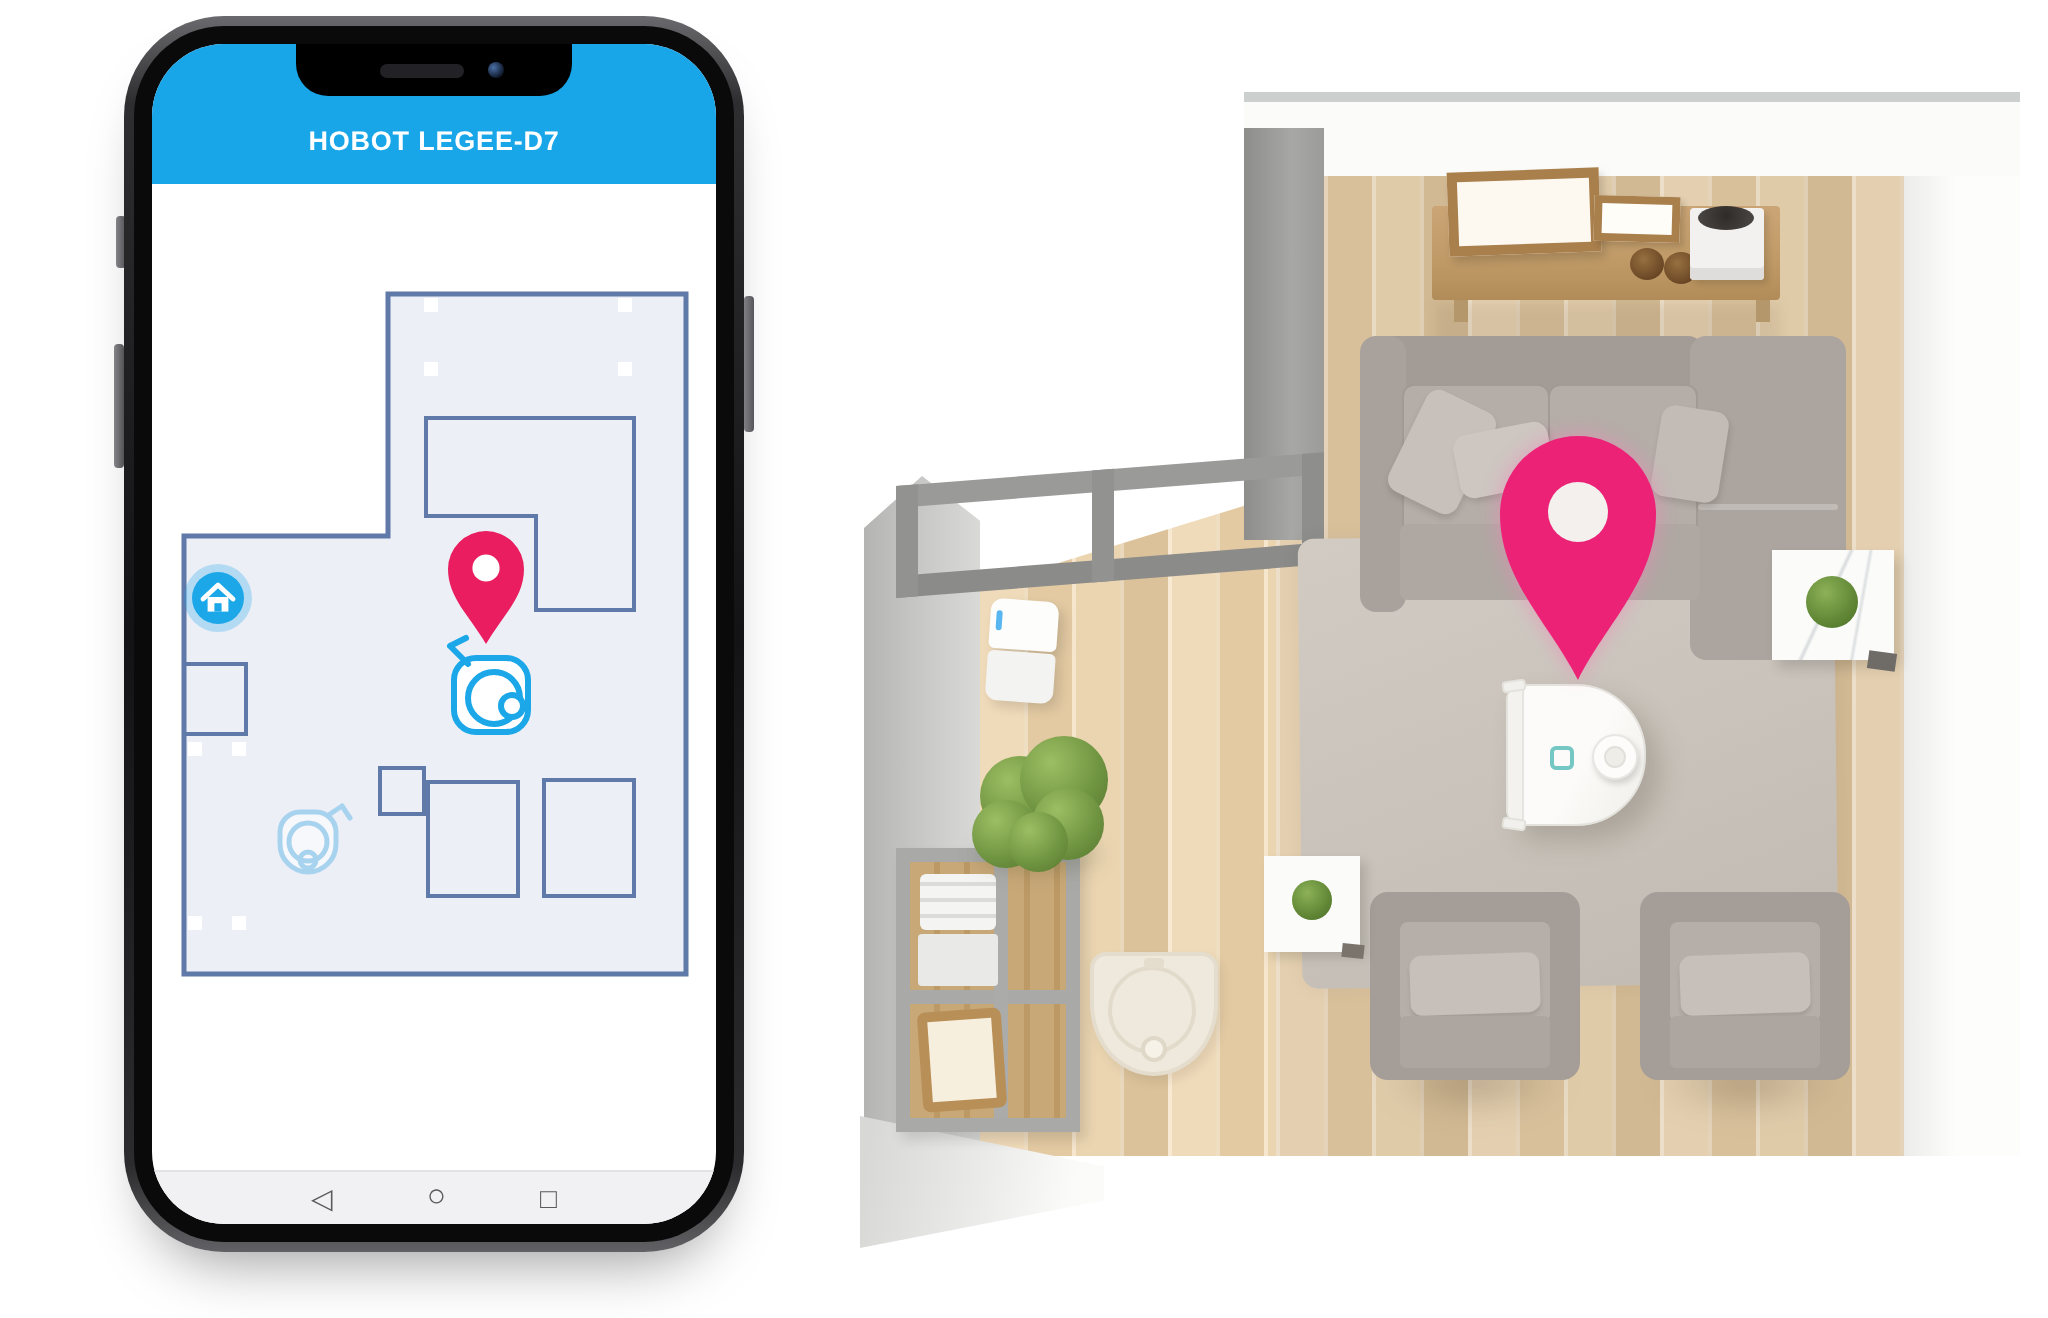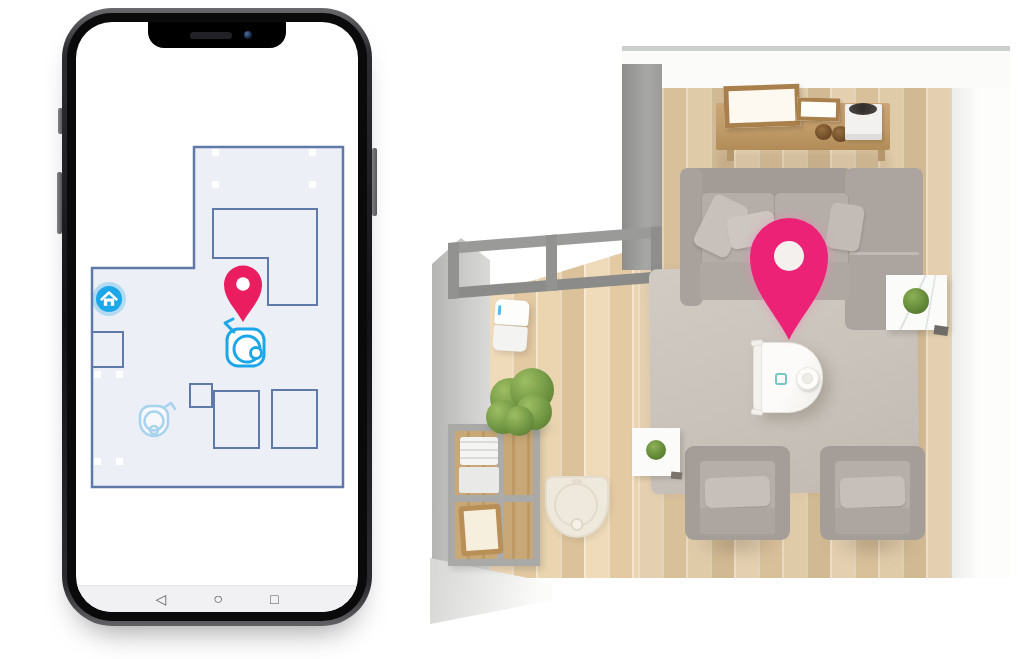--- a/index.html
+++ b/index.html
@@ -162,20 +162,23 @@
 <div class="canvas">
 
   <div class="side-btn btn-l1"></div>
   <div class="side-btn btn-l2"></div>
   <div class="side-btn btn-r1"></div>
 
   <div class="phone">
     <div class="phone-inner">
       <div class="screen">
 
+        <div class="app-header">
+          <div class="app-title">HOBOT LEGEE-D7</div>
+        </div>
         <div class="notch">
           <div class="speaker"></div>
           <div class="camera"></div>
         </div>
 
         <svg class="map-svg" width="282" height="493" viewBox="0 0 282 493">
 
           <polygon points="118,55 267,55 267,395 16,395 16,176 118,176" style="fill:var(--map-fill);stroke:var(--map-wall);stroke-width:2.5"></polygon>
 
           <polygon points="137,117 241,117 241,213 192,213 192,166 137,166" style="fill:none;stroke:var(--map-wall);stroke-width:2"></polygon>

